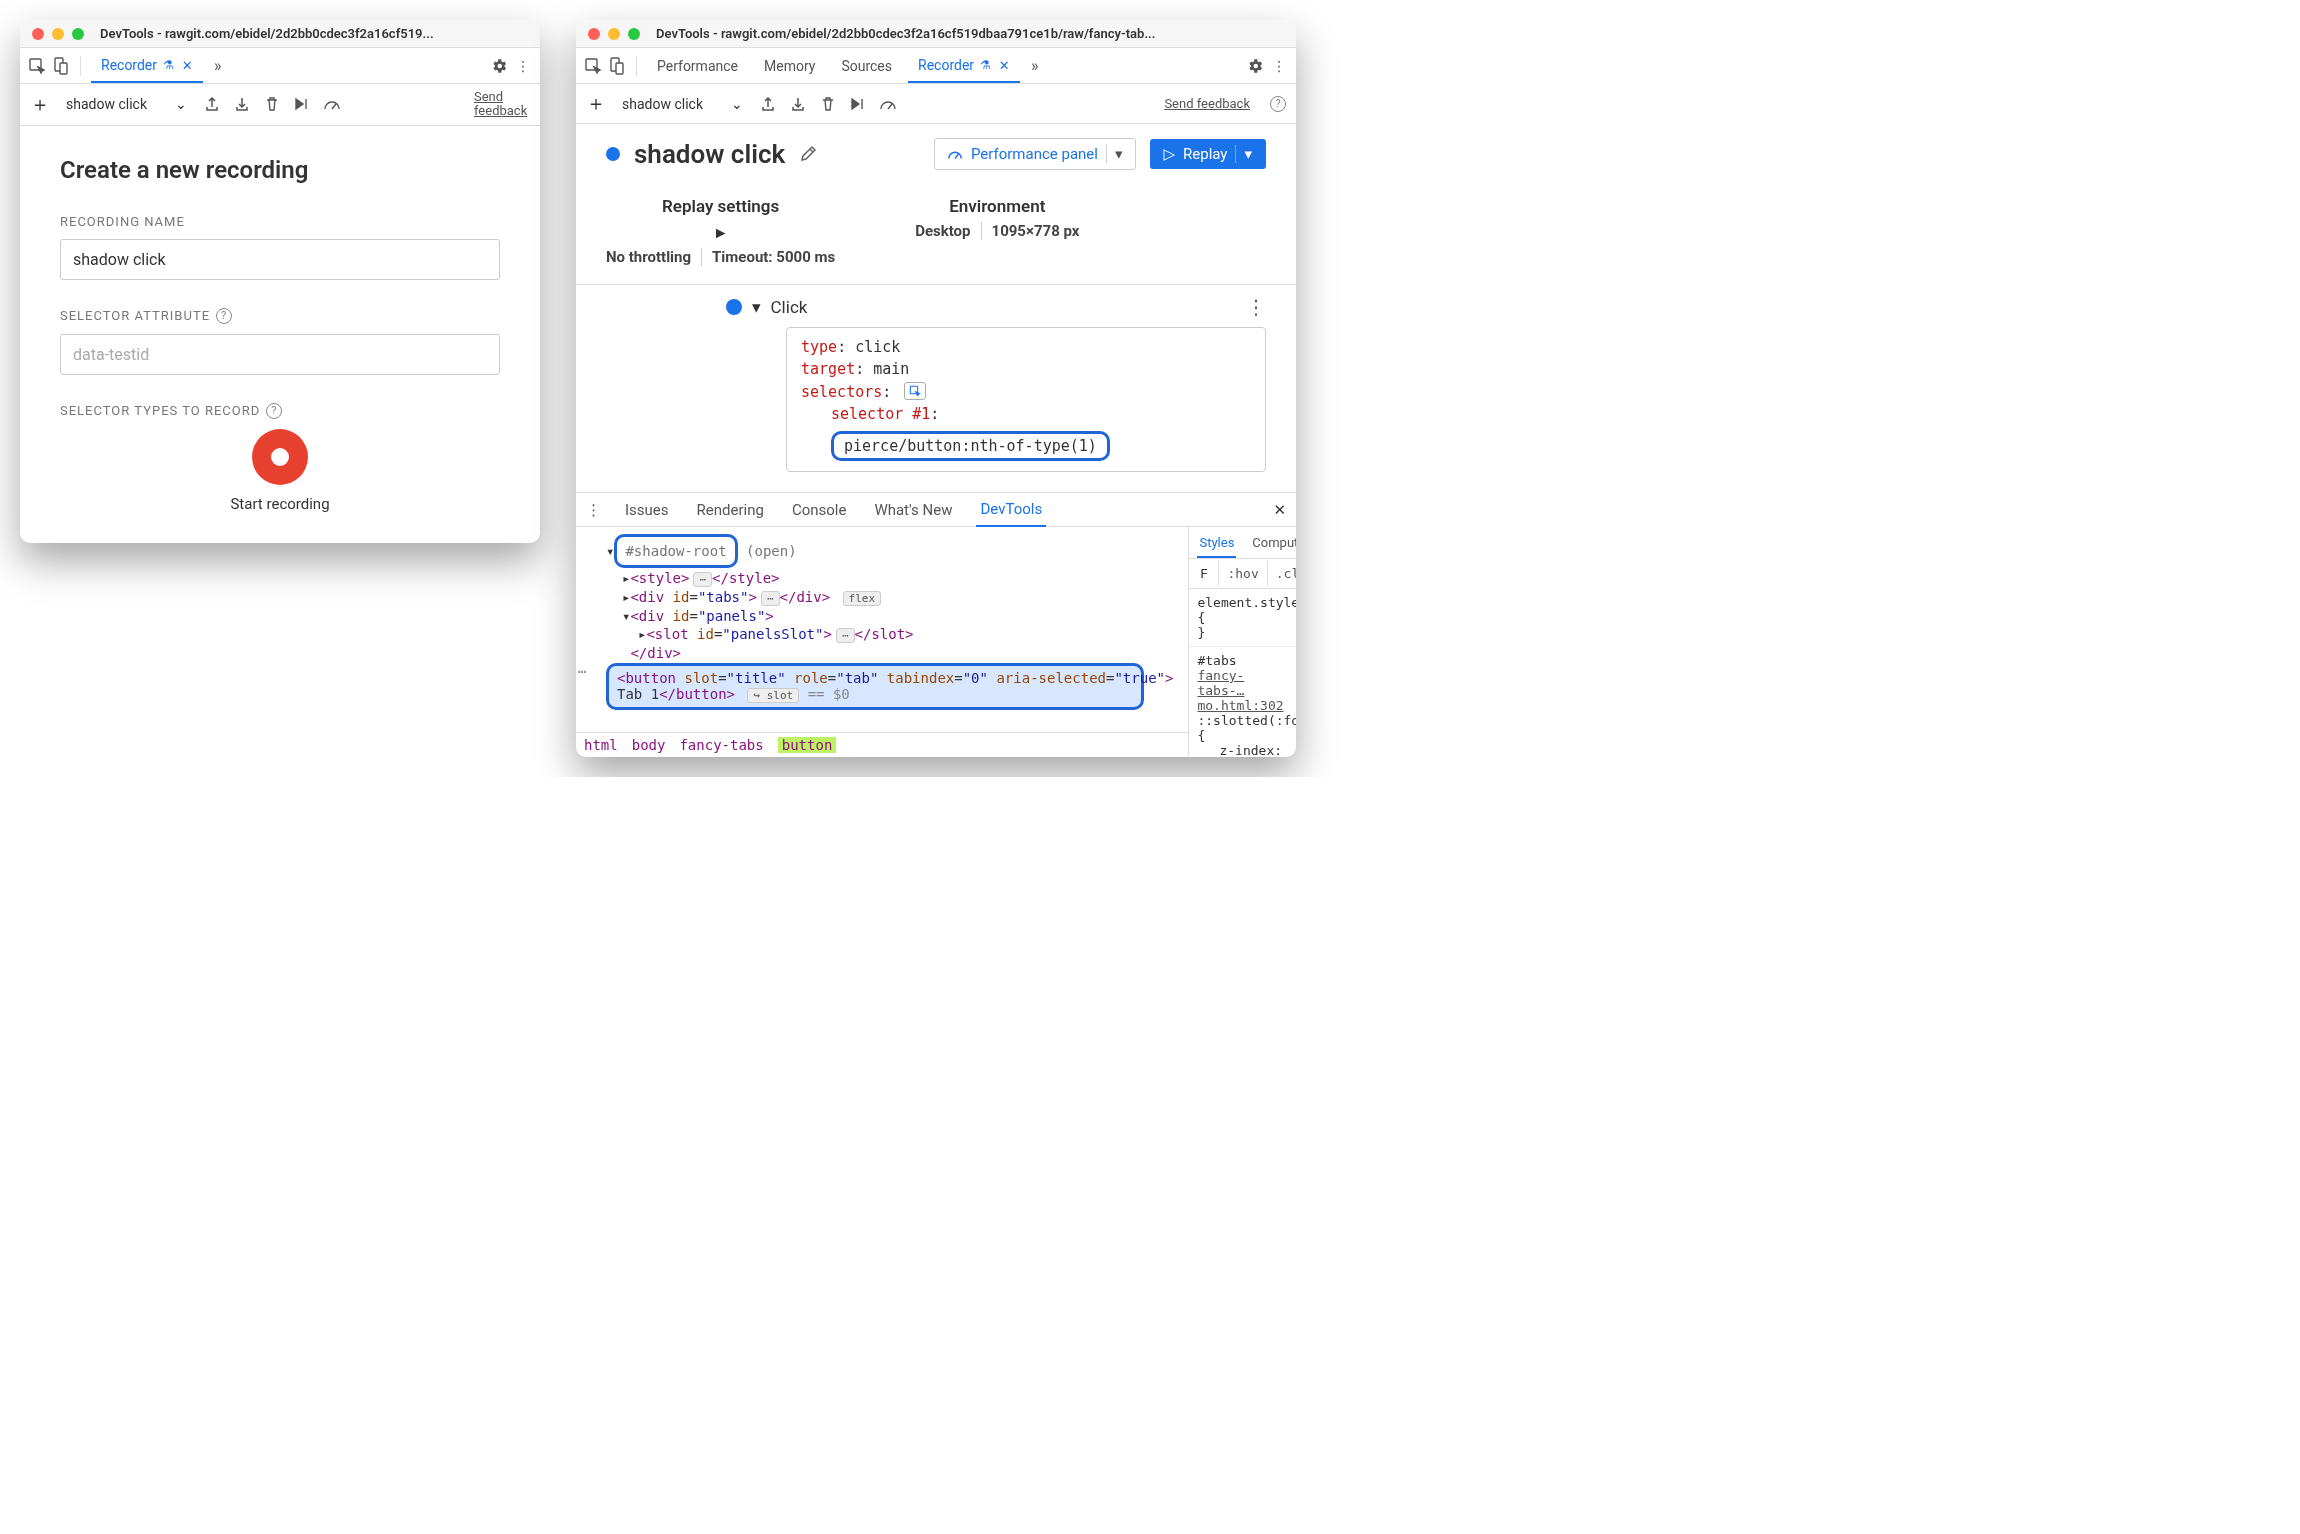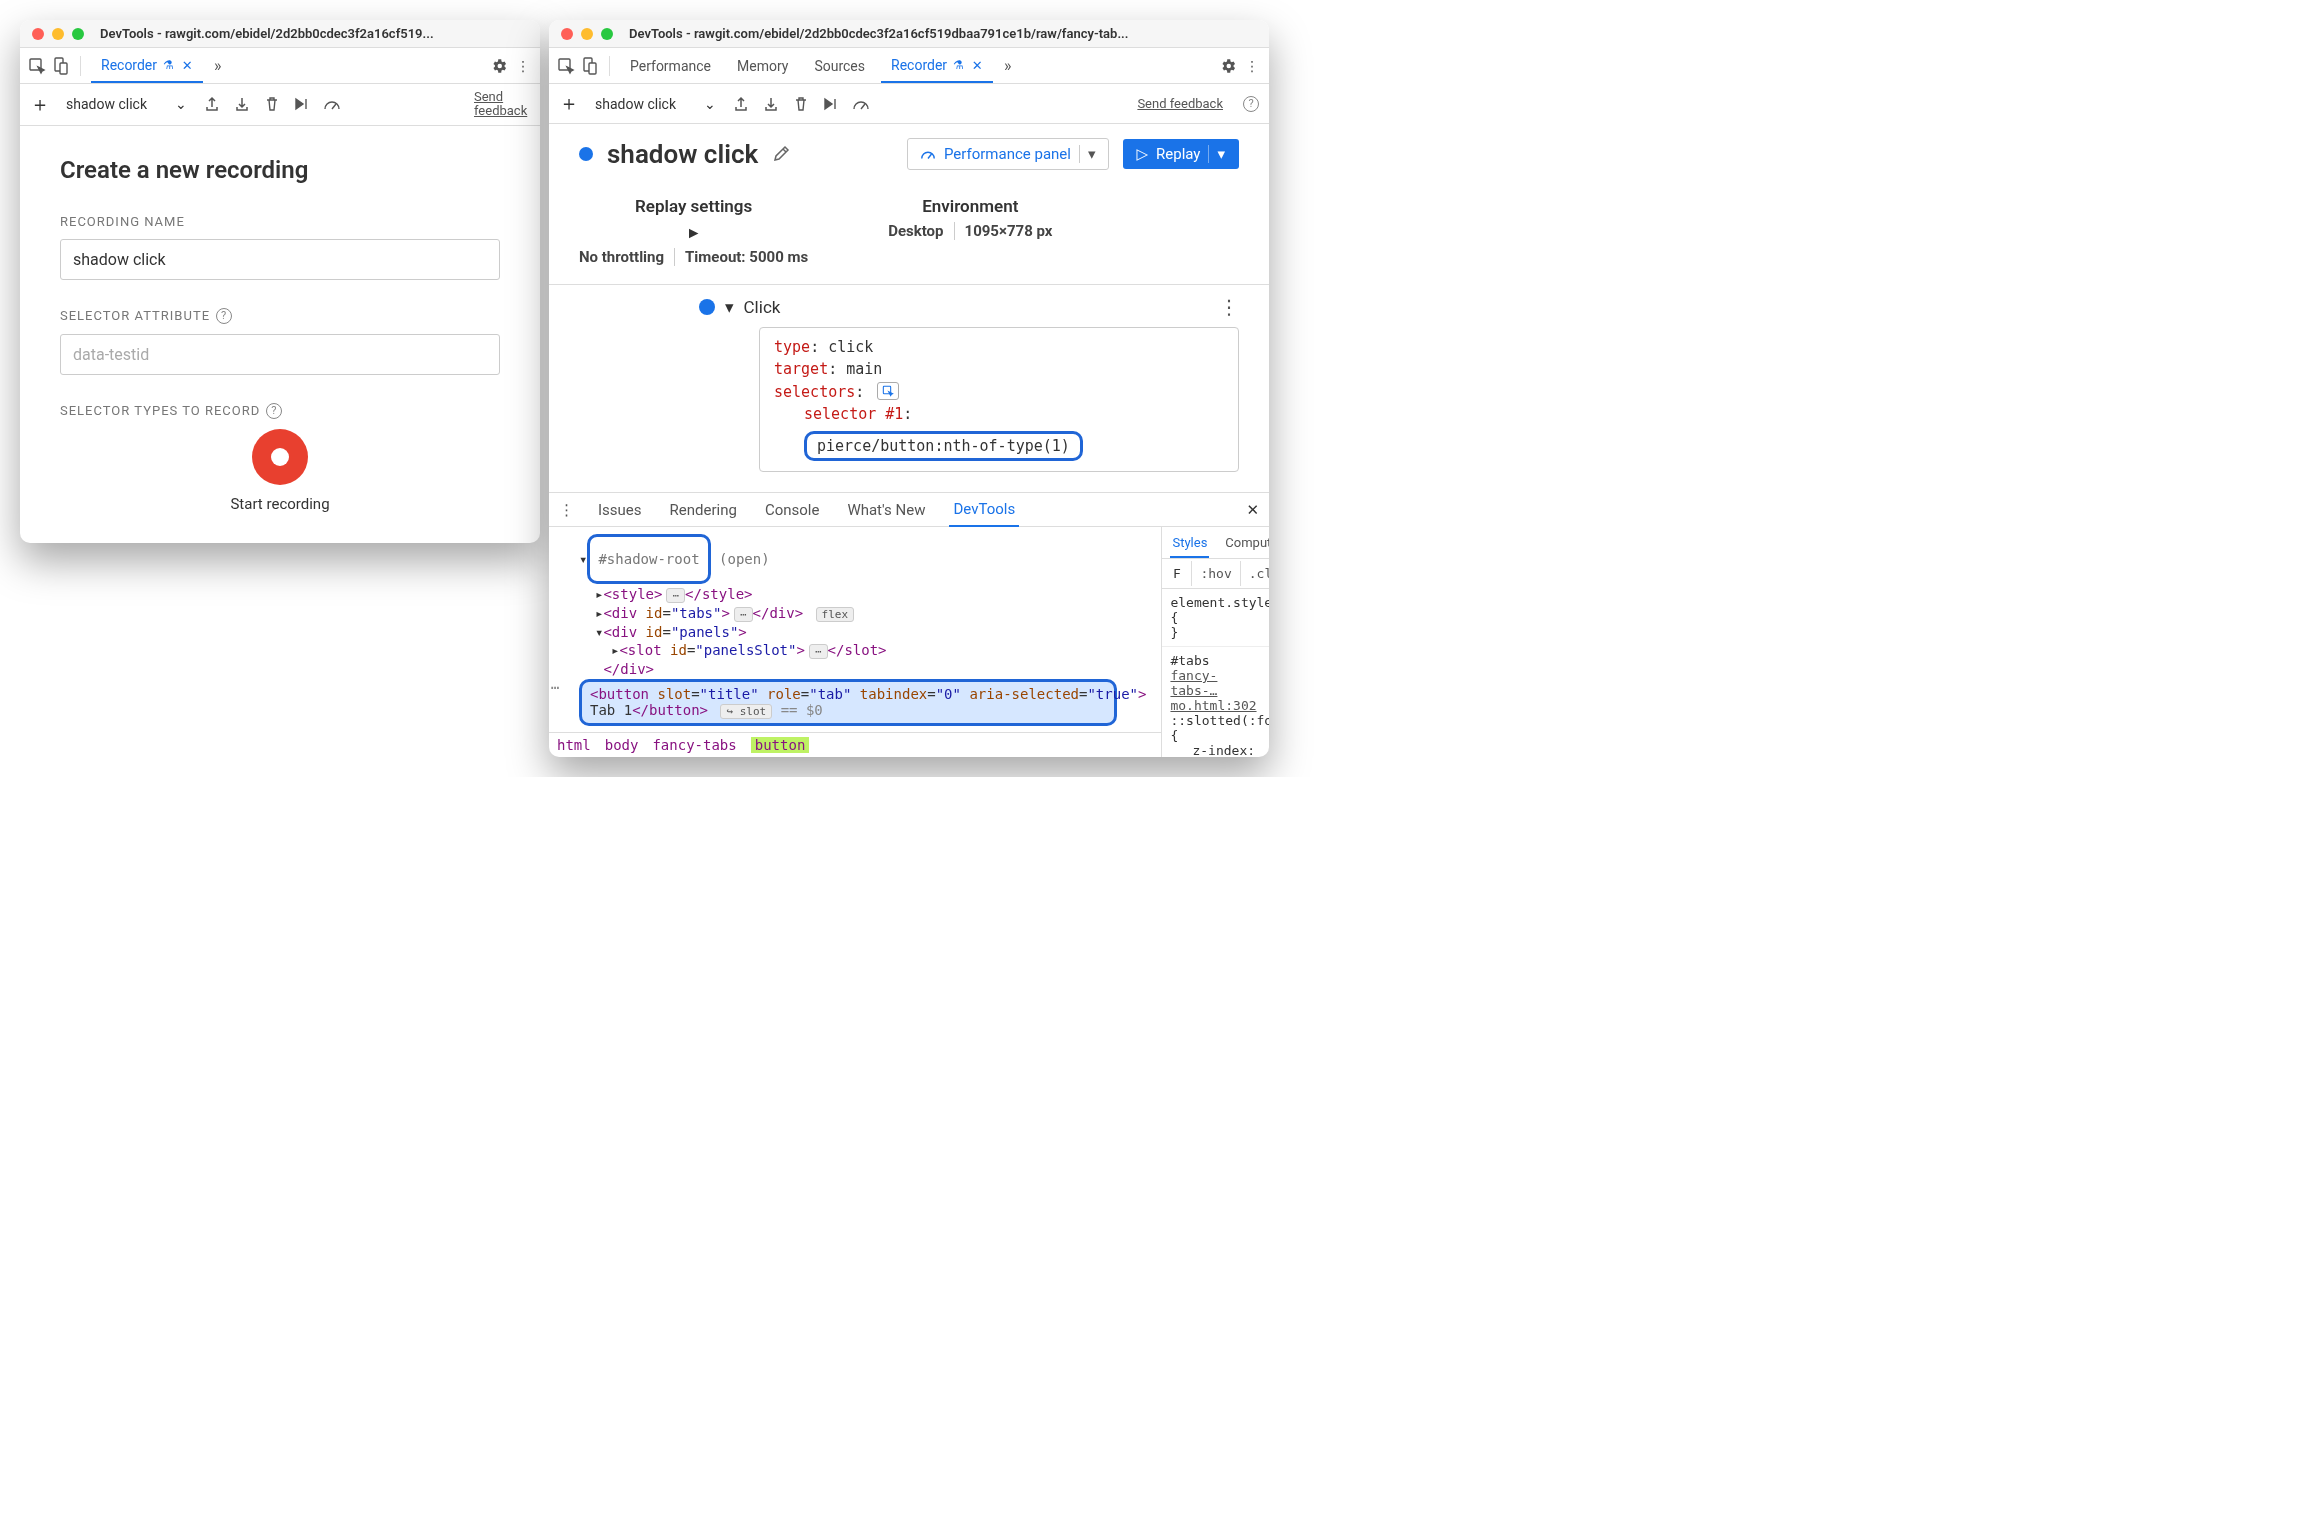--- a/index.html
+++ b/index.html
@@ -4,21 +4,21 @@
 <style>
   * { box-sizing: border-box; margin: 0; padding: 0; }
   body {
     background: #fff;
     font-family: -apple-system, BlinkMacSystemFont, "Segoe UI", Roboto, sans-serif;
     font-size: 13px;
     color: #333;
     padding: 20px;
     position: relative;
   }
-  .windows { display: flex; gap: 9px; align-items: flex-start; }
+  .windows { display: flex; gap: 36px; align-items: flex-start; }
   .window {
     background: #fff;
     border-radius: 10px;
     box-shadow: 0 18px 40px rgba(0,0,0,.35);
     overflow: hidden;
   }
   .w1 { width: 520px; }
   .w2 { width: 720px; }
 
   
@@ -201,21 +201,21 @@
   .attr-n { color: #994500; }
   .attr-v { color: #1a1aa6; }
   .badge {
     display:inline-block; background:#eee; border:1px solid #ccc;
     border-radius:3px; padding:0 5px; font-size:11px; color:#555;
     margin-left:4px;
   }
   .shadow-root-chip {
     display:inline-block;
     border:3px solid #2065d6; border-radius:10px;
-    padding:14px 8px; color:#777;
+    padding:6px 8px; color:#777;
   }
   .selected-node {
     background: #d6e7ff;
     border:3px solid #2065d6; border-radius:10px;
     padding: 4px 8px;
     display: inline-block;
     width: calc(100% - 40px);
   }
   .breadcrumb {
     border-top:1px solid #ddd;

